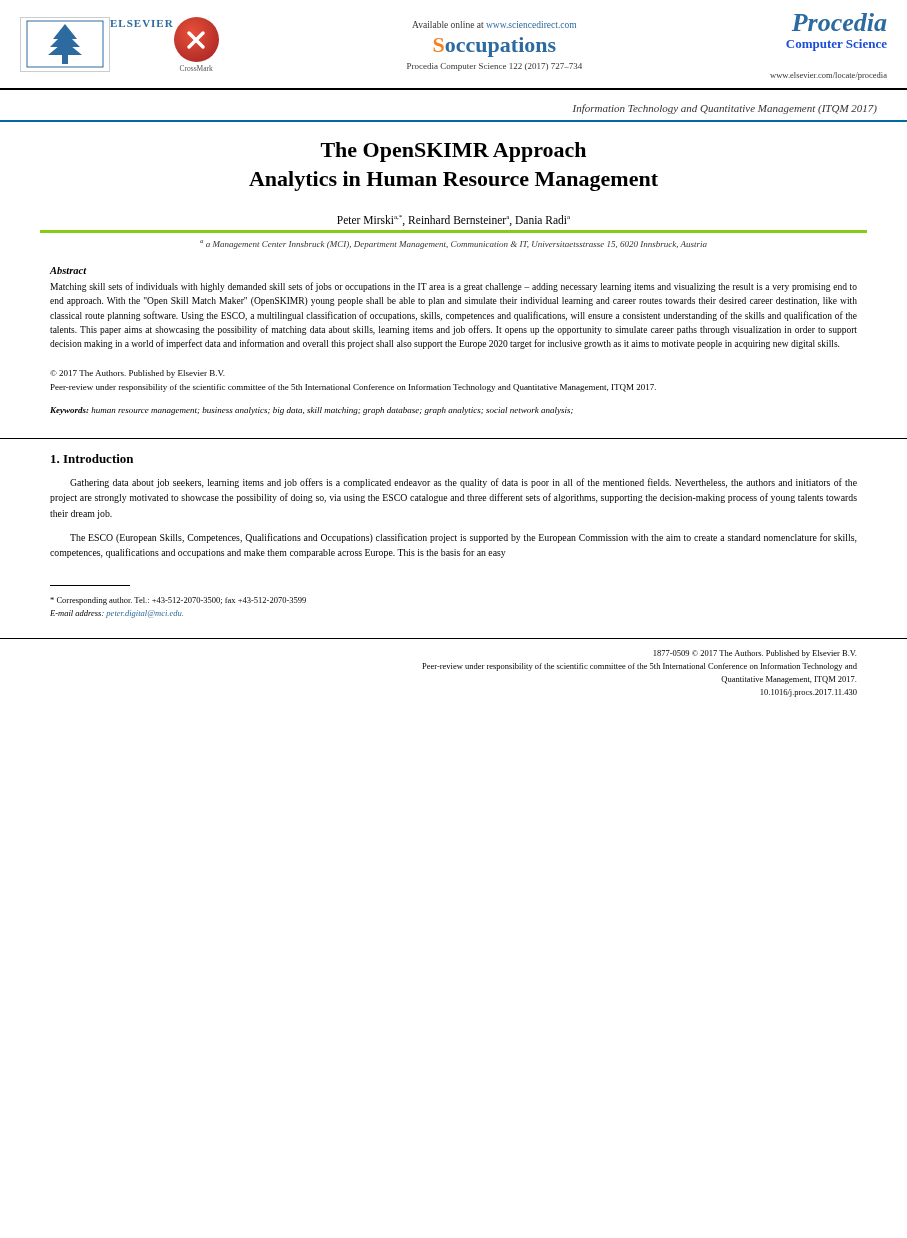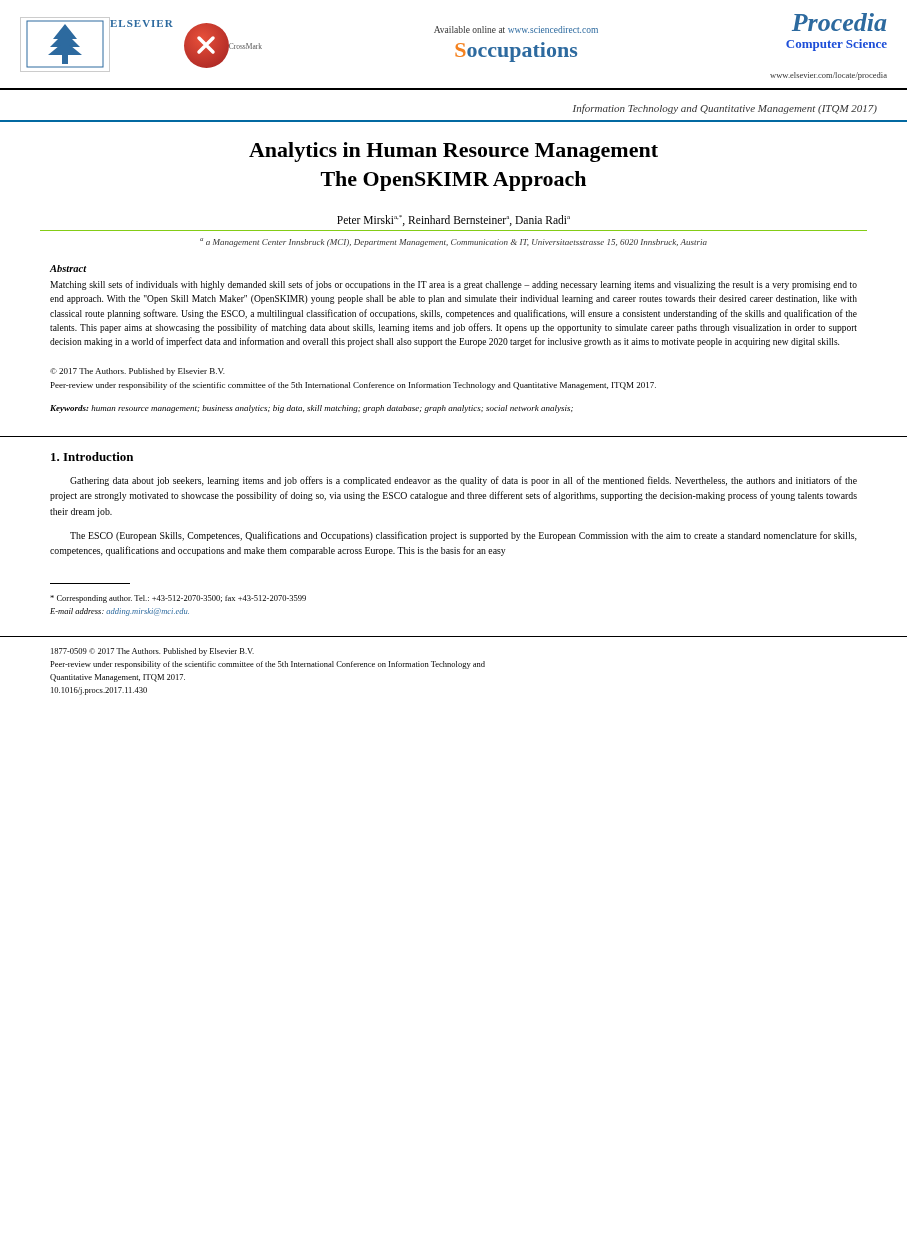--- a/index.html
+++ b/index.html
@@ -124,21 +124,21 @@
     
     .authors-section {
       text-align: center;
       padding: 6px 40px;
     }
     .authors {
       font-size: 11.5px;
       margin-bottom: 4px;
     }
     .affiliation-line {
-      border-top: 1px solid #84cc16;
+      border-top: 3px solid #84cc16;
       padding-top: 4px;
       font-size: 9px;
       color: #333;
       font-style: italic;
     }
 
     
     .content-section {
       padding: 10px 50px;
     }
@@ -212,20 +212,21 @@
       color: #2d6a9f;
       text-decoration: none;
       font-style: italic;
     }
 
     
     .bottom-bar {
       border-top: 1px solid #000;
       padding: 8px 50px;
       margin-top: 10px;
+      text-align: right;
     }
     .bottom-text {
       font-size: 8.5px;
       line-height: 1.55;
       color: #000;
     }
 
     sup {
       font-size: 7px;
     }
@@ -262,55 +263,56 @@
             <rect x="37" y="35" width="6" height="10" fill="#2d6a9f"></rect>
 
             <polygon points="40,5 52,20 28,20" fill="#2d6a9f"></polygon>
             <polygon points="40,13 55,28 25,28" fill="#2d6a9f"></polygon>
             <polygon points="40,22 57,36 23,36" fill="#2d6a9f"></polygon>
           </svg>
         </div>
         <div class="elsevier-text">ELSEVIER</div>
       </div>
 
-      <div style="margin-left:10px; display:flex; align-items:center;">
+      <div style="display:flex; flex-direction:column; align-items:center;">
         <div style="width:45px;height:45px;border-radius:50%;background:radial-gradient(circle at 40% 35%, #e8503a, #a02020);display:flex;align-items:center;justify-content:center;">
           <svg width="30" height="30" viewBox="0 0 30 30">
             <path d="M8 8 L22 22 M22 8 L8 22" stroke="#fff" stroke-width="3.5" stroke-linecap="round"></path>
           </svg>
         </div>
         <div style="font-size:7.5px;color:#555;margin-top:2px;">CrossMark</div>
       </div>
     </div>
 
     <div class="header-center">
       <div class="available-online">
         <span>Available online at</span>
         <a href="#" class="blue-link">www.sciencedirect.com</a>
       </div>
       <div class="sciencedirect-title">
         <span class="sd-s">S</span><span class="sd-cienceDirect">occupations</span>
       </div>
+      <div class="journal-info">Procedia Computer Science 122 (2017) 727–734</div>
     </div>
 
     <div class="procedia-box">
       <div class="procedia-title">Procedia</div>
       <div class="procedia-subtitle">Computer Science</div>
       <div class="procedia-website">www.elsevier.com/locate/procedia</div>
     </div>
   </div>
 
   <div class="conference-section">
     <div class="conference-title">Information Technology and Quantitative Management (ITQM 2017)</div>
   </div>
 
   <div class="paper-title-section">
     <div class="paper-main-title">
+      <div>The OpenSKIMR Approach</div>
       <div>Analytics in Human Resource Management</div>
-      <div>The OpenSKIMR Approach</div>
     </div>
   </div>
 
   <div class="authors-section">
     <div class="authors">
       Peter Mirski<sup>a,*</sup>, Reinhard Bernsteiner<sup>a</sup>, Dania Radi<sup>a</sup>
     </div>
     <div class="affiliation-line">
       <sup>a</sup> <span>a Management Center Innsbruck (MCI), Department Management, Communication &amp; IT, Universitaetsstrasse 15, 6020 Innsbruck, Austria</span>
     </div>
@@ -340,21 +342,21 @@
   </div>
 
   <hr class="footnote-divider">
 
   <div class="footnote-section">
     <div class="footnote-text">
       <span>* Corresponding author. Tel.: +43-512-2070-3500; fax +43-512-2070-3599</span>
     </div>
     <div class="footnote-text">
       <span style="font-style:italic;">E-mail address:</span>
-      <a href="#" style="color:#2d6a9f;font-style:italic;text-decoration:none;">adding.mirski@mci.edu.</a>
+      <a href="#" style="color:#2d6a9f;font-style:italic;text-decoration:none;">peter.digital@mci.edu.</a>
     </div>
   </div>
 
   <div class="bottom-bar">
     <div class="bottom-text">1877-0509 © 2017 The Authors. Published by Elsevier B.V.</div>
     <div class="bottom-text">Peer-review under responsibility of the scientific committee of the 5th International Conference on Information Technology and</div>
     <div class="bottom-text">Quantitative Management, ITQM 2017.</div>
     <div class="bottom-text">10.1016/j.procs.2017.11.430</div>
   </div>
 

